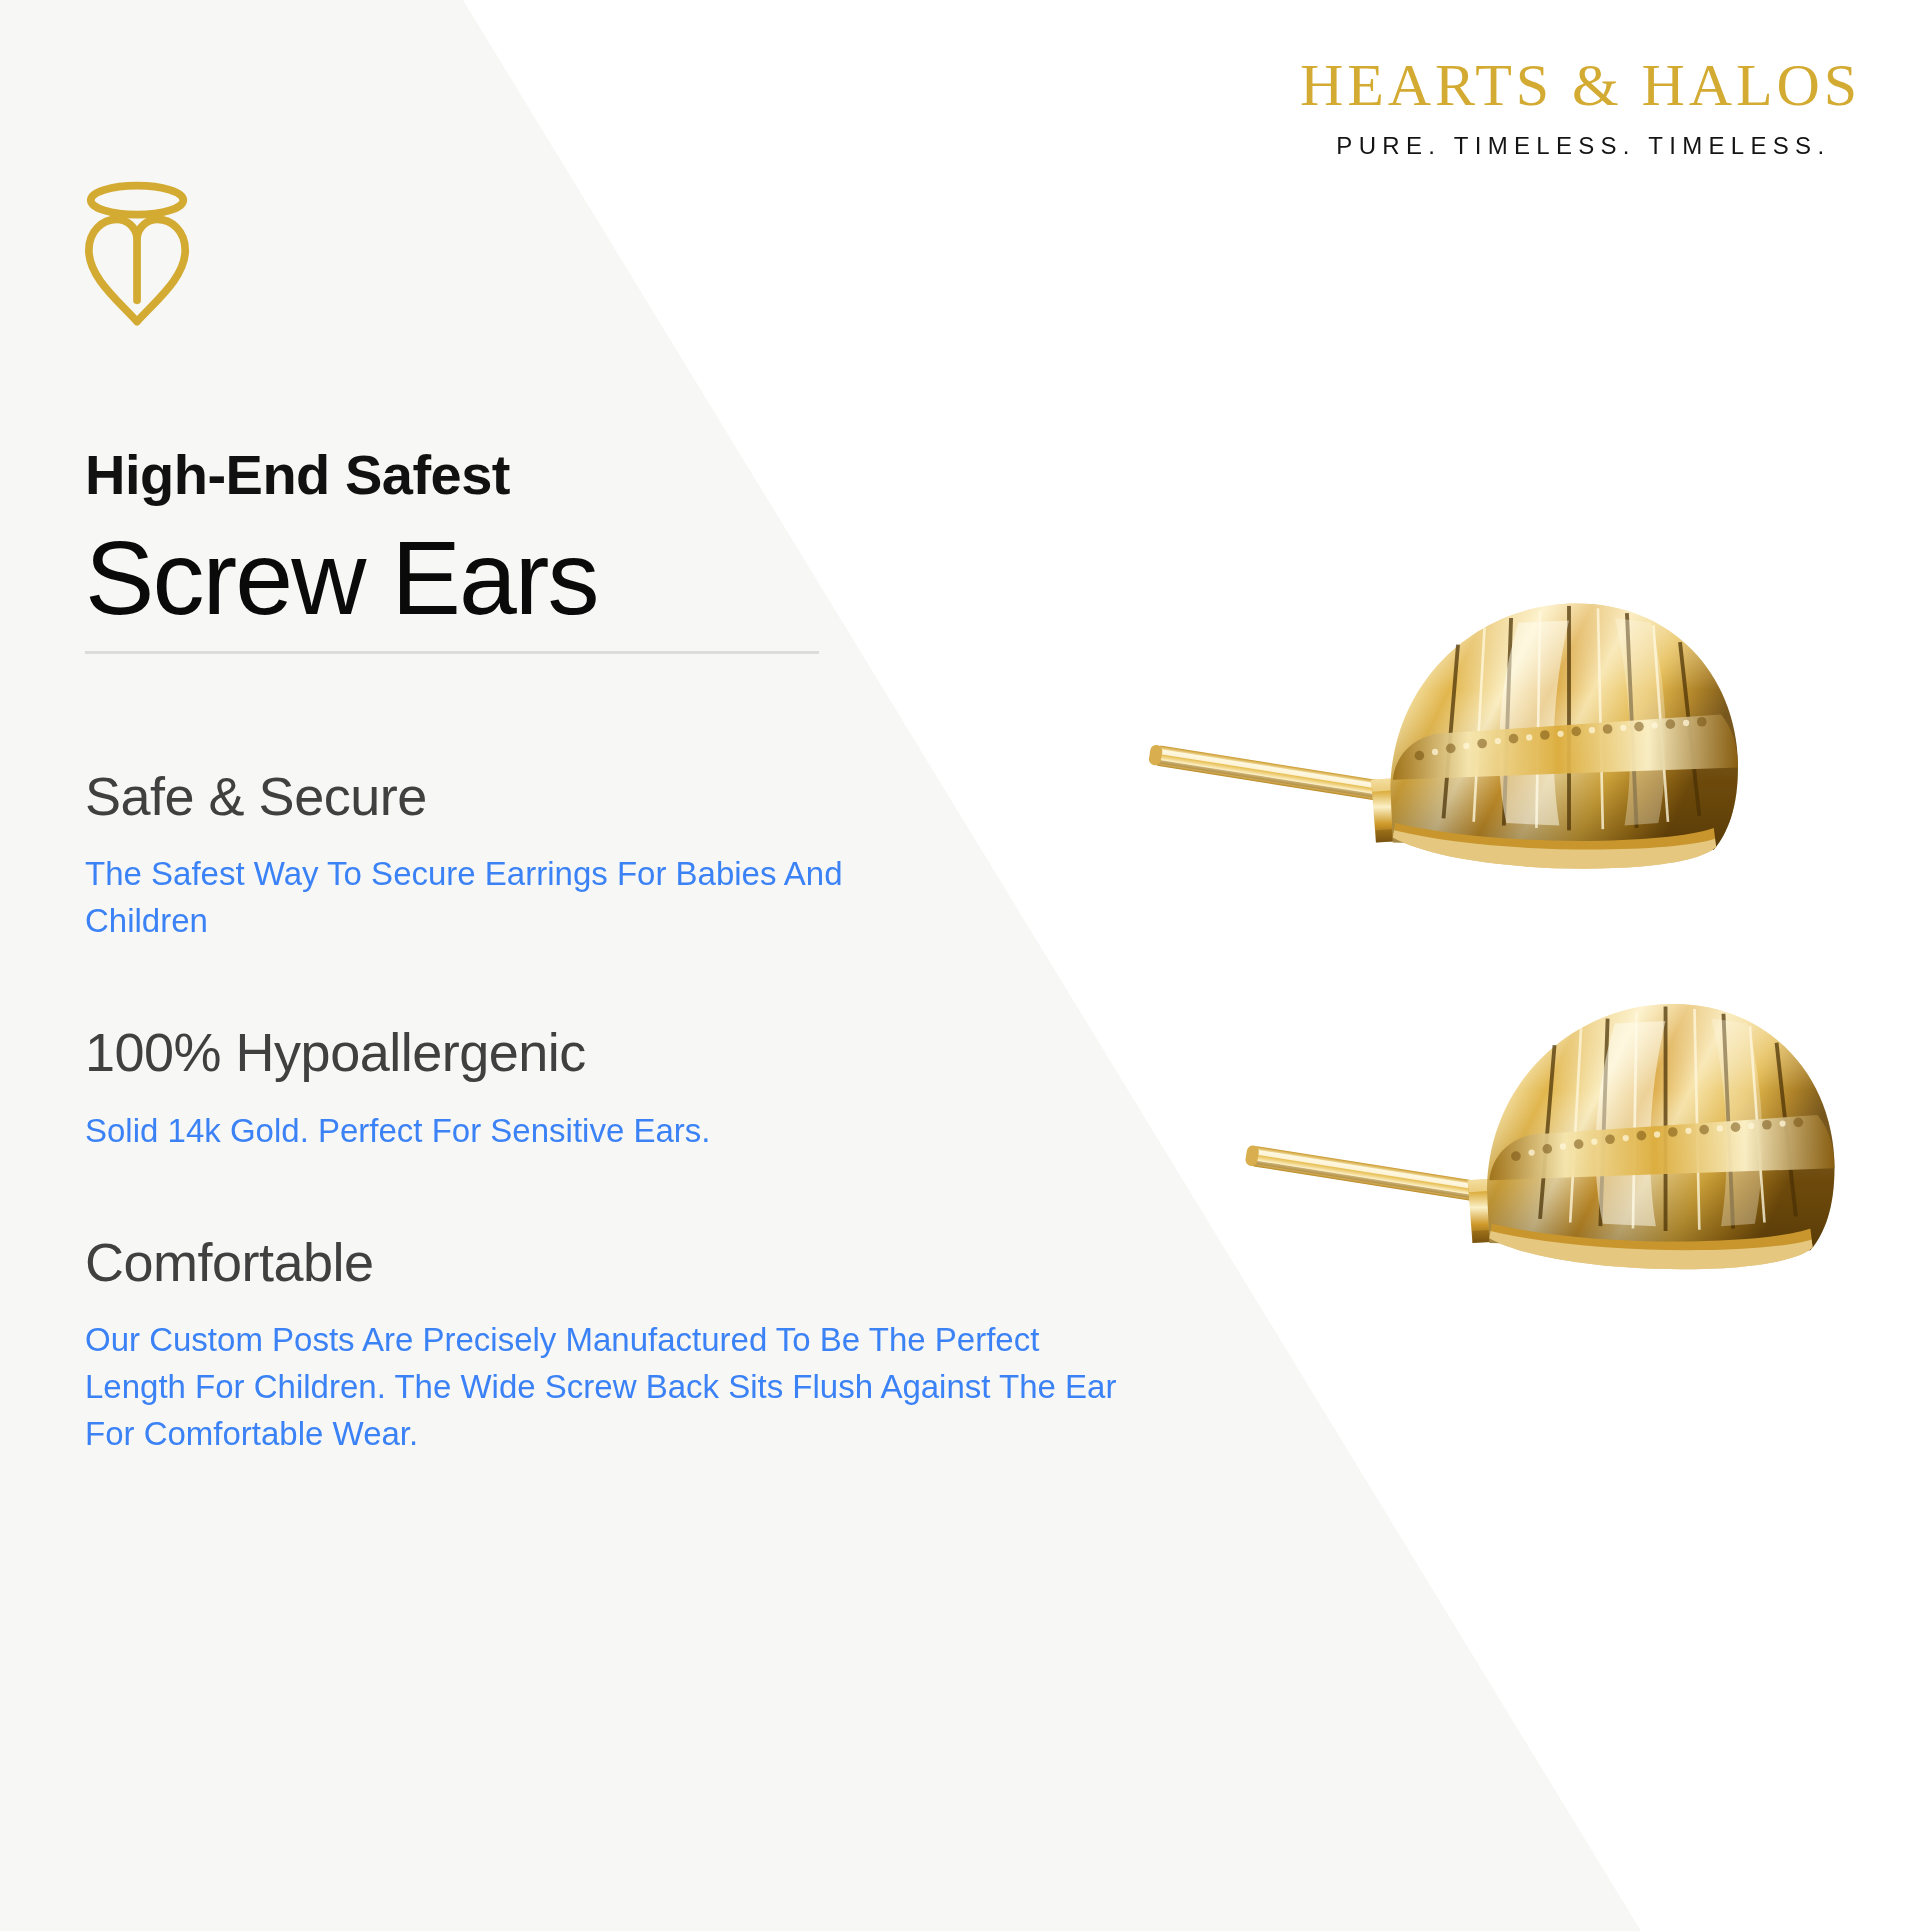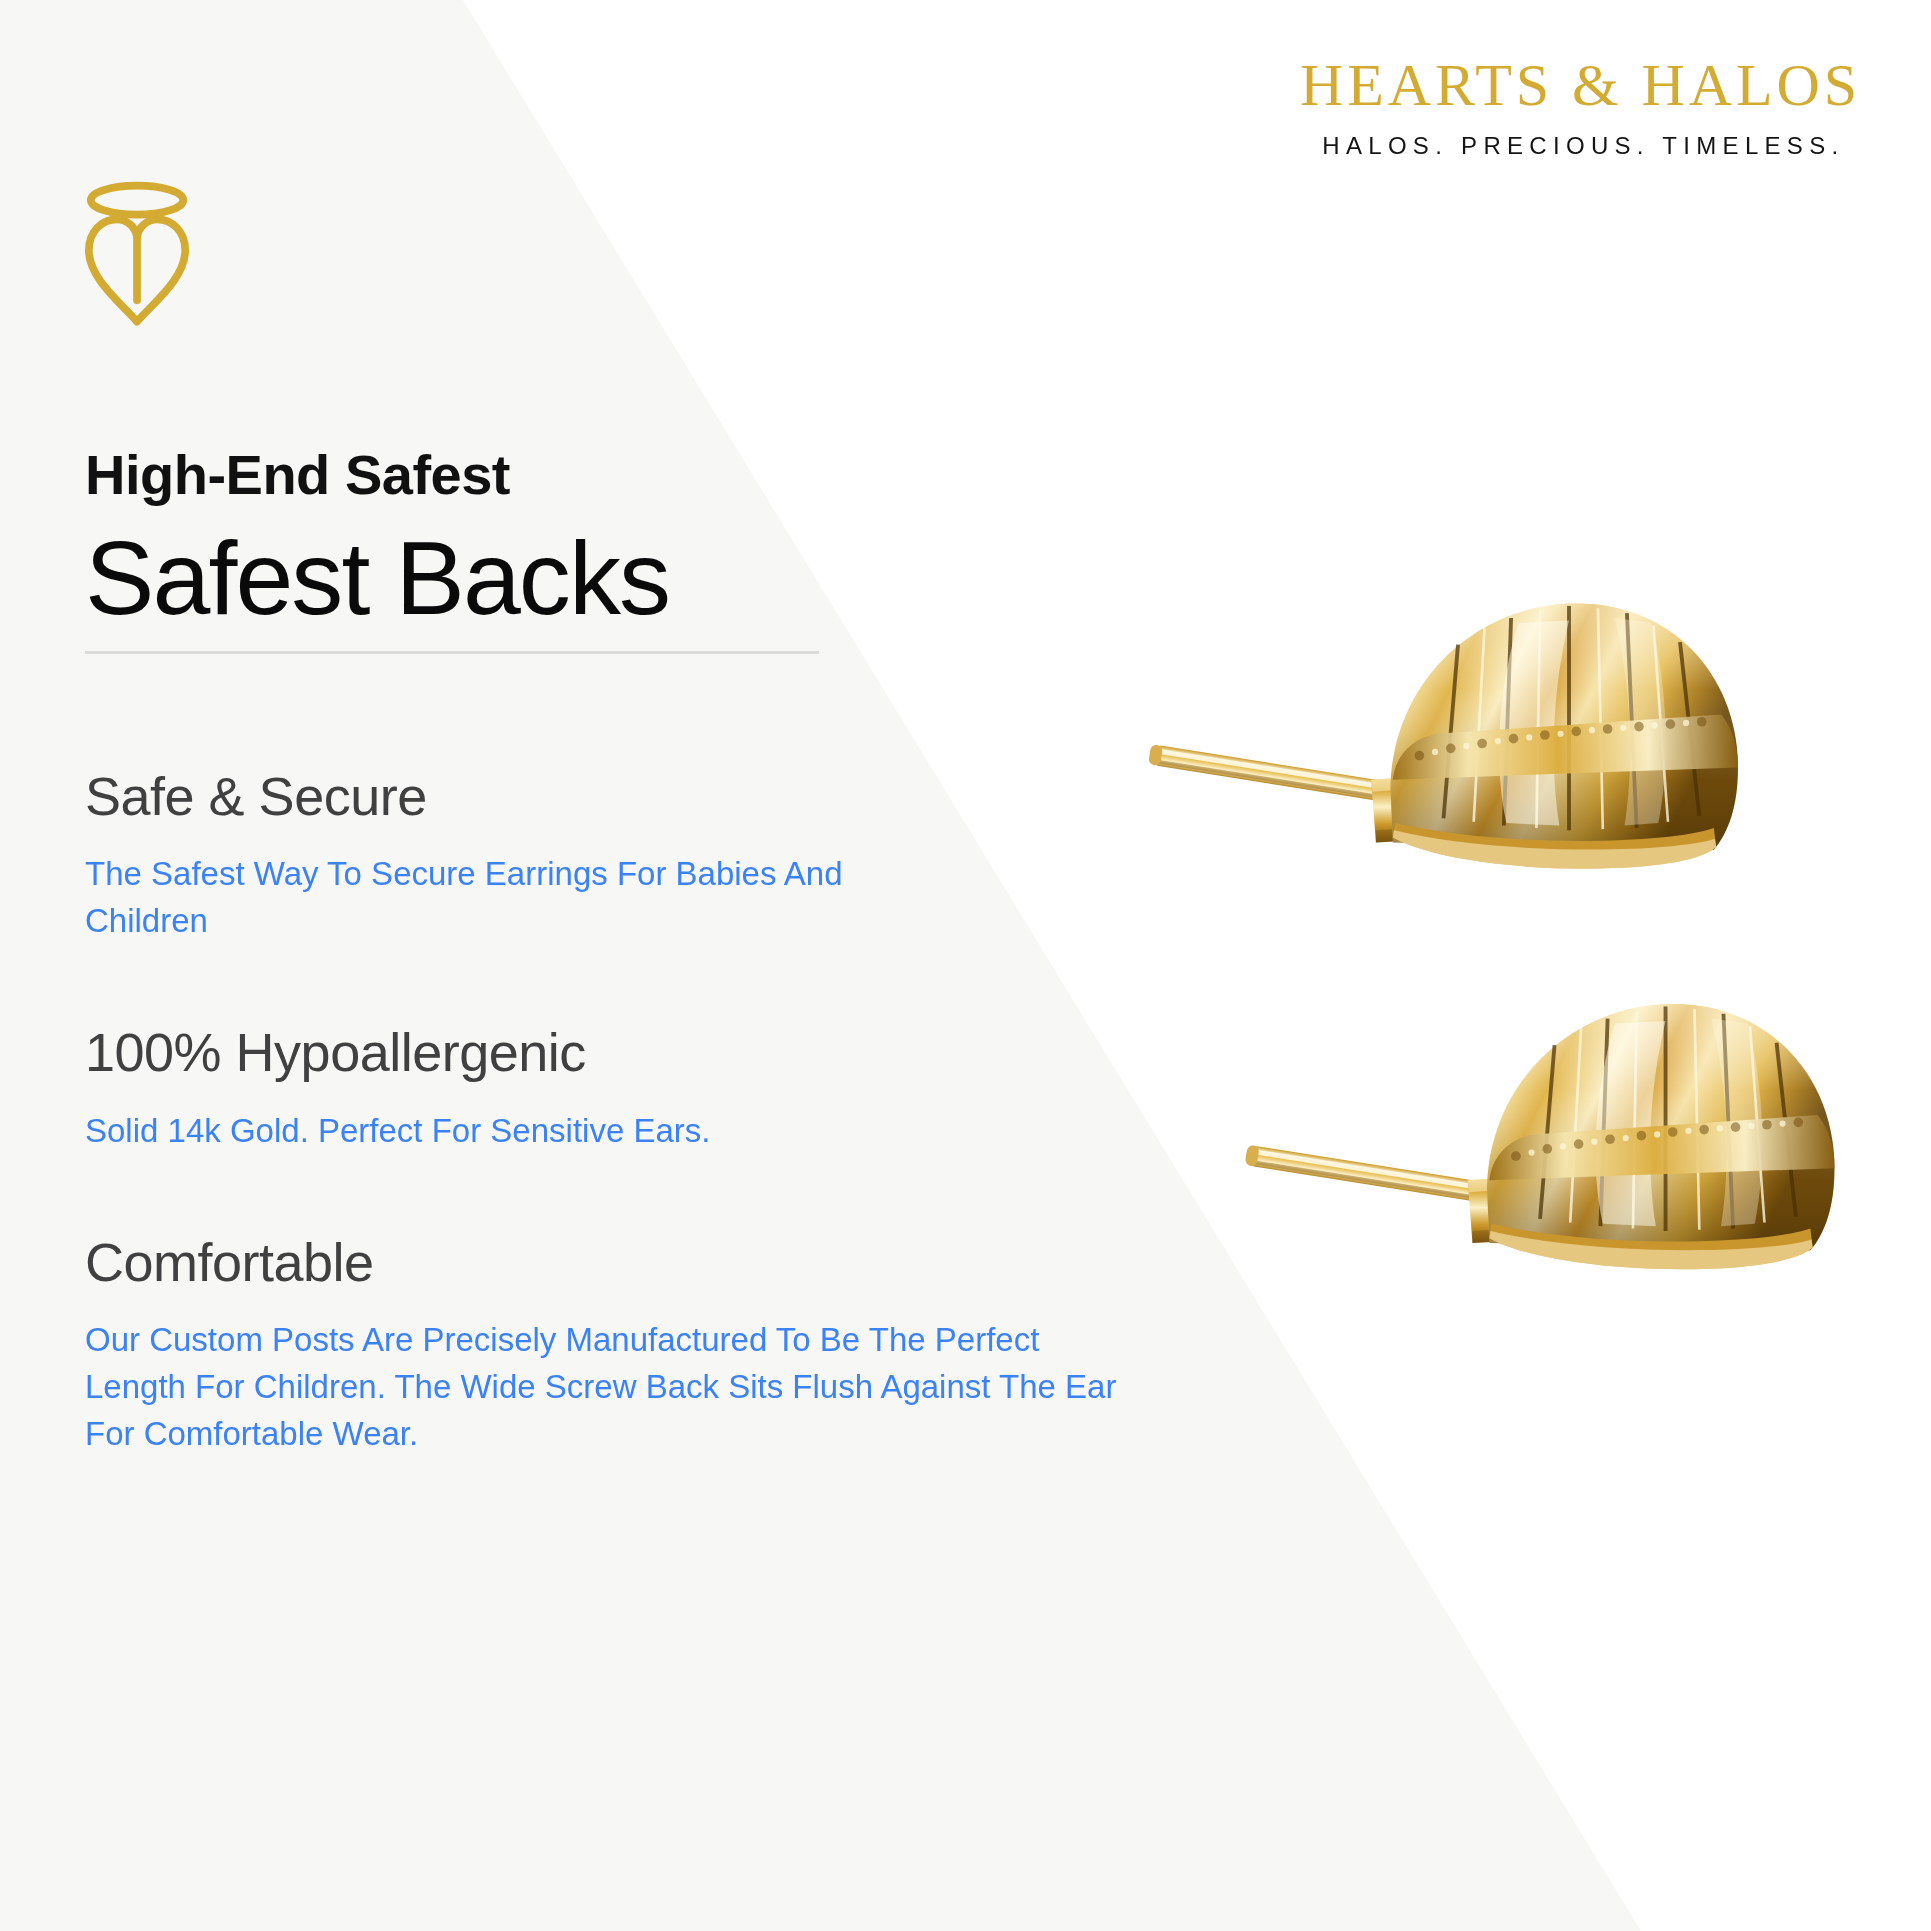--- a/index.html
+++ b/index.html
@@ -309,29 +309,29 @@
                C 54 44, 62 52, 64 62
                C 66 52, 74 44, 85 44
                C 100 44, 114 56, 114 76
                C 114 104, 84 128, 64 150 Z" fill="none" stroke="#d4ab32" stroke-width="8" stroke-linejoin="round"></path>
       <path d="M64 62 L64 128" fill="none" stroke="#d4ab32" stroke-width="8" stroke-linecap="round"></path>
     </svg>
   </div>
 
   <div class="brand">
     <div class="brand-name">HEARTS &amp; HALOS</div>
-    <div class="brand-tagline">HALOS. PRECIOUS. TIMELESS.</div>
+    <div class="brand-tagline">PURE. TIMELESS. TIMELESS.</div>
   </div>
 
   <div class="content">
 
     <p class="eyebrow">High-End Safest</p>
 
     <div class="title-wrap">
-      <h1 class="main-title">Safest Backs</h1>
+      <h1 class="main-title">Screw Ears</h1>
       <div class="title-rule"></div>
     </div>
 
     <div class="features">
 
       <div class="feature">
         <h2 class="feature-title">Safe &amp; Secure</h2>
         <p class="feature-body w-narrow">The Safest Way To Secure Earrings For Babies And Children</p>
       </div>
 

